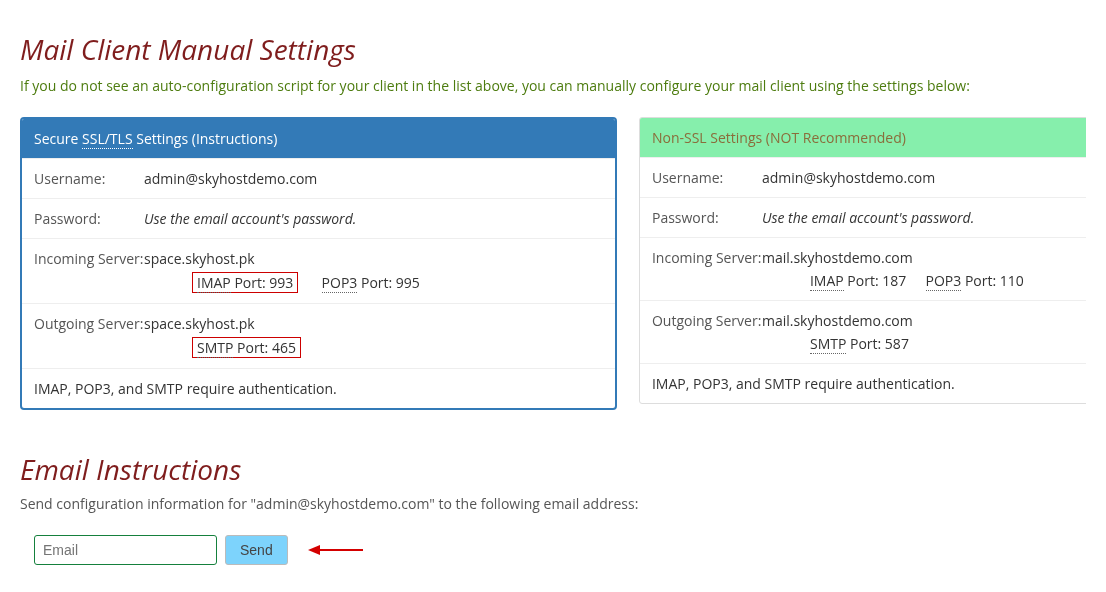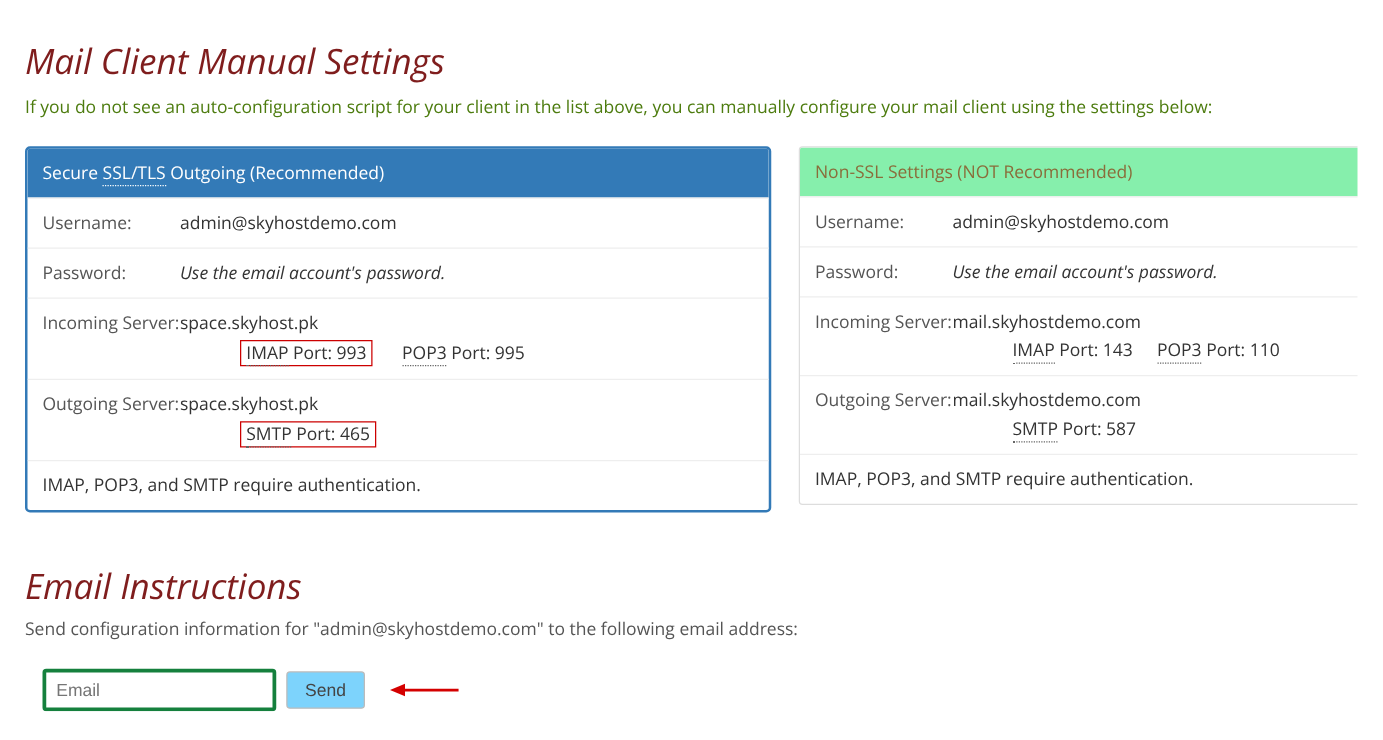--- a/index.html
+++ b/index.html
@@ -65,21 +65,21 @@
   .email-text { color: #555; margin-bottom: 22px; }
   .form-row {
     display: flex;
     align-items: center;
     gap: 8px;
     margin-left: 14px;
   }
   input[type="text"].email-input {
     width: 165px;
     padding: 6px 8px;
-    border: 3px solid #15803d;
+    border: 1px solid #15803d;
     border-radius: 3px;
     font-size: 14px;
     color: #555;
   }
   button.send-btn {
     padding: 6px 14px;
     border: 1px solid #bbb;
     background: #7dd3fc;
     color: #444;
     border-radius: 3px;
@@ -94,21 +94,21 @@
 </head>
 <body>
 
 <h2>Mail Client Manual Settings</h2>
 <div class="subtitle">If you do not see an auto-configuration script for your client in the list above, you can manually configure your mail client using the settings below:</div>
 
 <div class="panels">
 
   <div class="panel ssl">
     <div class="panel-heading">
-      <span>Secure </span><span class="dotted">SSL/TLS</span><span> Outgoing (Recommended)</span>
+      <span>Secure </span><span class="dotted">SSL/TLS</span><span> Settings (Instructions)</span>
     </div>
 
     <div class="row">
       <div class="label">Username:</div>
       <div class="value">admin@skyhostdemo.com</div>
     </div>
 
     <div class="row">
       <div class="label">Password:</div>
       <div class="value italic">Use the email account's password.</div>
@@ -154,21 +154,21 @@
     <div class="row">
       <div class="label">Password:</div>
       <div class="value italic">Use the email account's password.</div>
     </div>
 
     <div class="row">
       <div class="label">Incoming Server:</div>
       <div class="value">
         <span class="server-host">mail.skyhostdemo.com</span>
         <span class="port-line">
-          <span class="proto">IMAP</span><span> Port: 143</span>
+          <span class="proto">IMAP</span><span> Port: 187</span>
           <span class="gap"></span>
           <span class="proto">POP3</span><span> Port: 110</span>
         </span>
       </div>
     </div>
 
     <div class="row">
       <div class="label">Outgoing Server:</div>
       <div class="value">
         <span class="server-host">mail.skyhostdemo.com</span>

